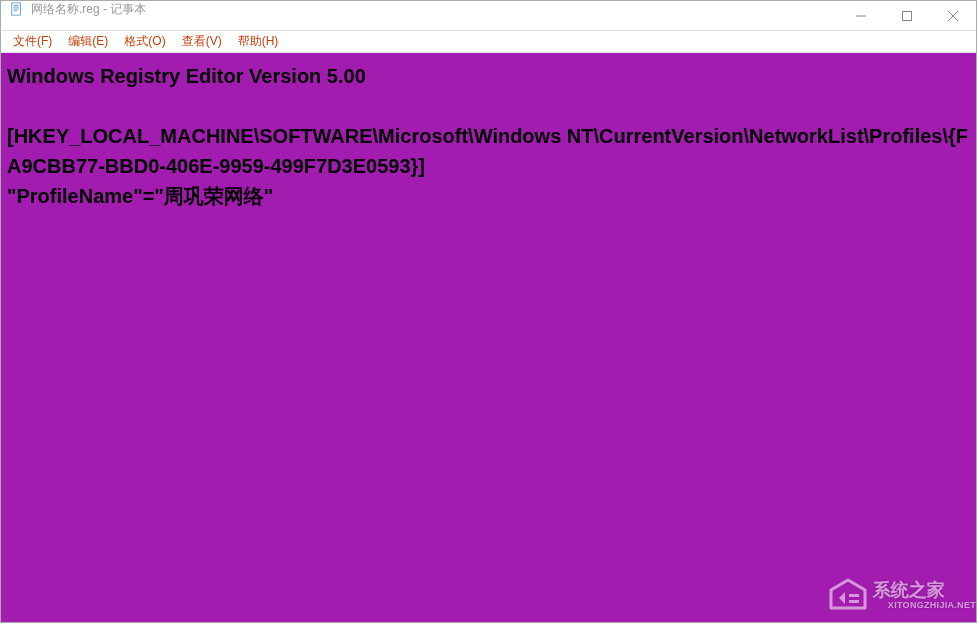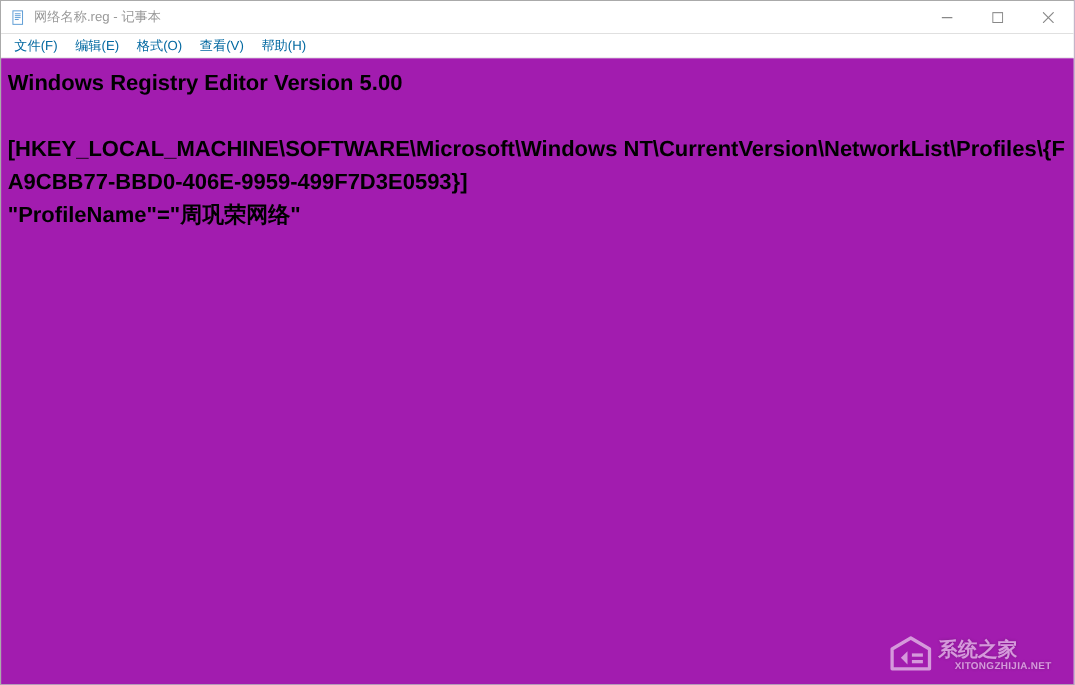--- a/index.html
+++ b/index.html
@@ -19,21 +19,21 @@
       width: 100%;
       height: 100%;
       display: flex;
       flex-direction: column;
       border: 1px solid #aaa;
     }
     .titlebar {
       height: 30px;
       background: #fff;
       display: flex;
-      align-items: center;
+      align-items: flex-start;
       padding-left: 8px;
       border-bottom: 1px solid #e0e0e0;
     }
     .titlebar-icon {
       width: 16px;
       height: 16px;
       margin-right: 6px;
       display: flex;
       align-items: center;
       justify-content: center;
@@ -64,21 +64,21 @@
       width: 10px;
       height: 10px;
     }
     .menubar {
       height: 22px;
       background: #fff;
       display: flex;
       align-items: flex-end;
       padding-left: 4px;
       font-size: 12px;
-      color: #0369a1;
+      color: #c2410c;
       border-bottom: 1px solid #e8e8e8;
     }
     .menu-item {
       padding: 2px 8px;
       cursor: pointer;
     }
     .editor {
       flex: 1;
       background: #a21caf;
       padding: 8px 6px;
@@ -88,21 +88,21 @@
       color: #000;
       line-height: 1.5;
       white-space: pre-wrap;
       word-break: break-all;
       overflow: auto;
       position: relative;
     }
     .watermark {
       position: absolute;
       bottom: 8px;
-      right: 20px;
+      right: 0;
       opacity: 0.55;
       display: flex;
       align-items: center;
       font-family: "Microsoft YaHei", sans-serif;
       color: #fff;
       text-shadow: 0 0 3px rgba(0,0,0,0.4);
     }
     .watermark-logo {
       width: 42px;
       height: 36px;

